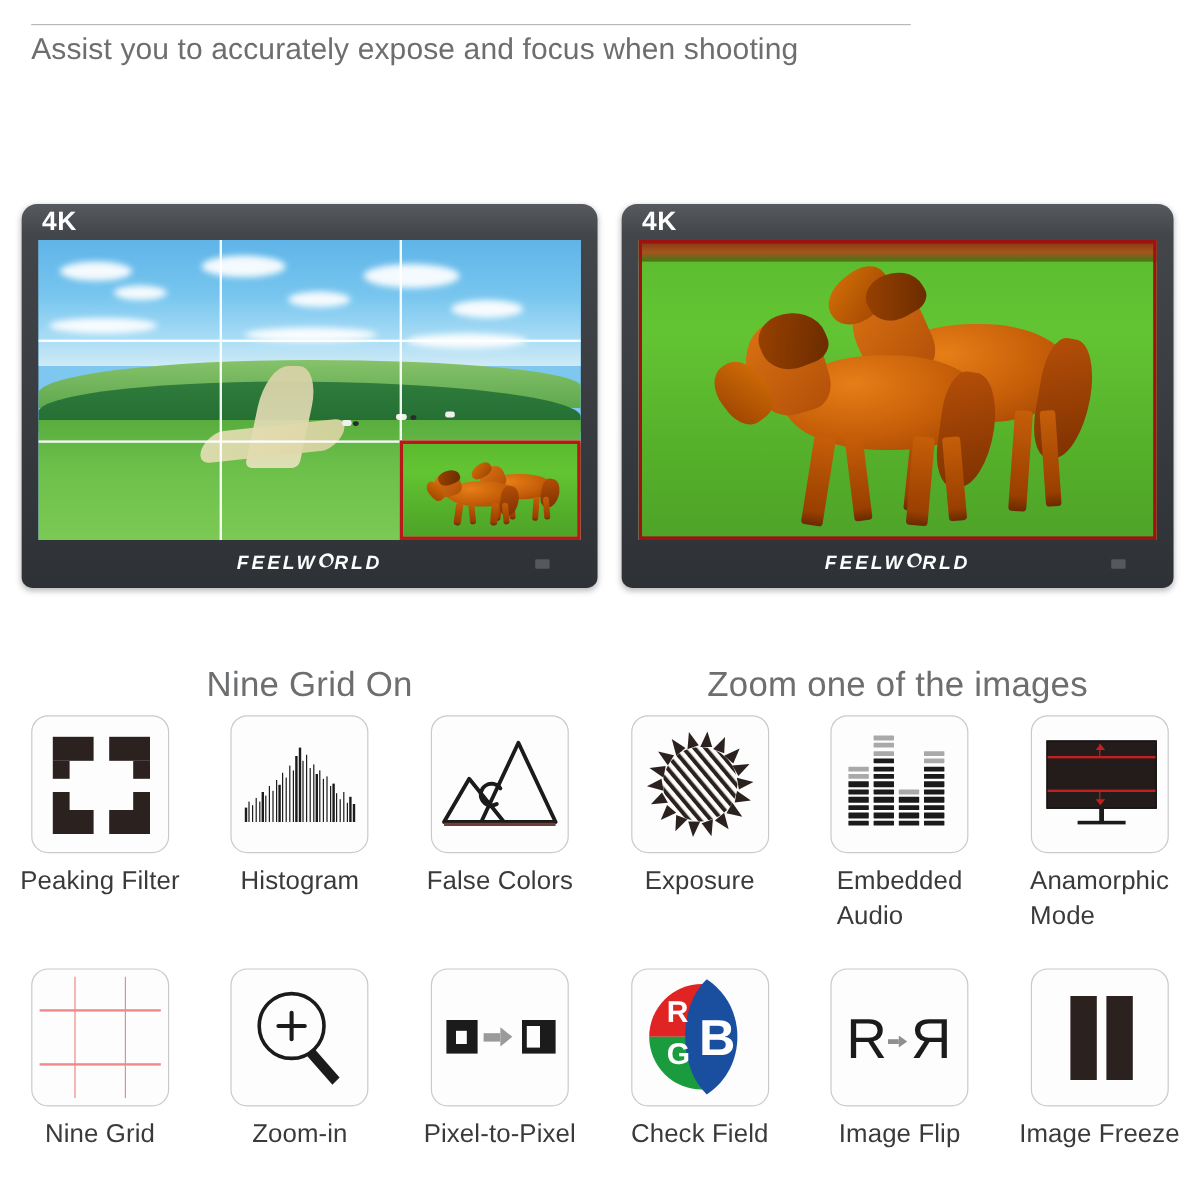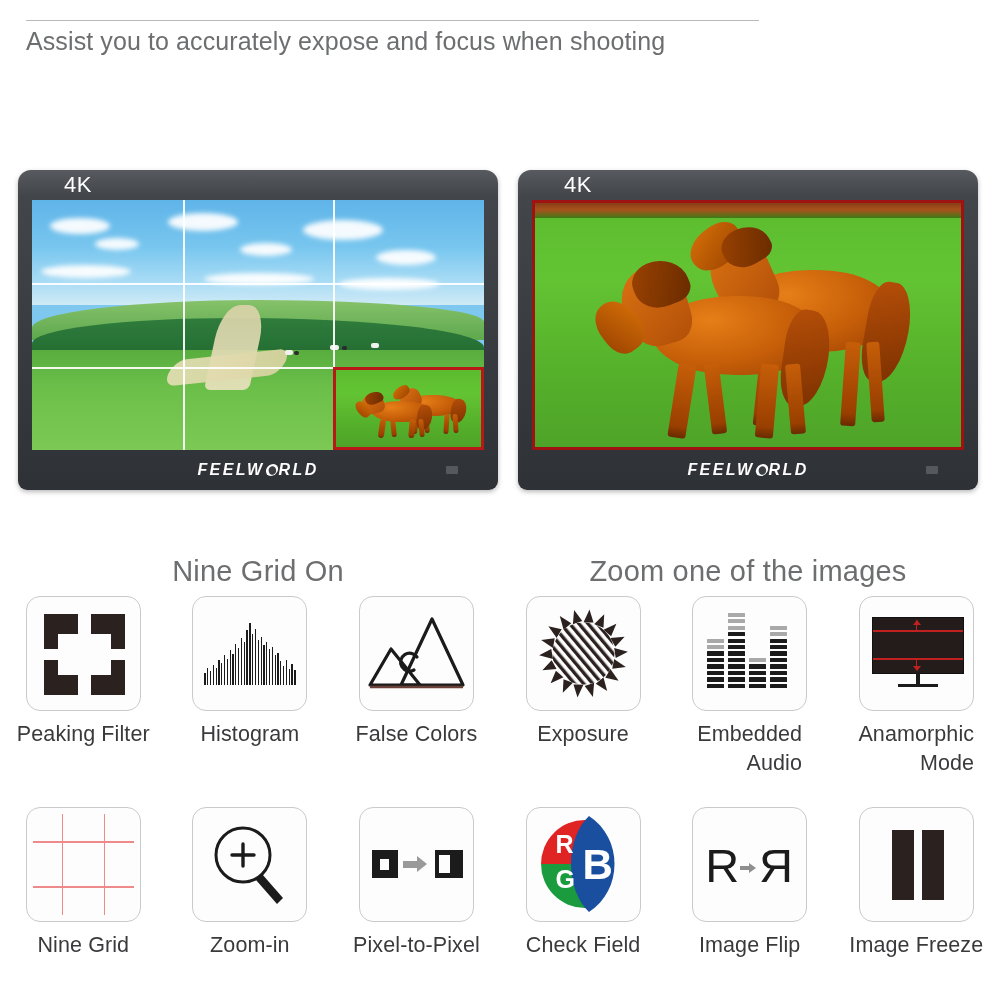--- a/index.html
+++ b/index.html
@@ -54,24 +54,24 @@
   }
   .monitor-body::after{
     content:"";
     position:absolute; left:0; right:0; top:0; height:26px;
     background:linear-gradient(180deg,rgba(255,255,255,.10),rgba(255,255,255,0));
     border-radius:13px 13px 0 0;
     pointer-events:none;
   }
   .badge-4k {
     position: absolute;
-    left: 46px; top: 2px;
+    left: 17px; top: 2px;
     color: #ffffff;
     font-size: 22px;
-    font-weight: 400;
+    font-weight: 700;
     letter-spacing: 0.4px;
     z-index: 4;
   }
   .screen {
     position: relative;
     width: 100%;
     height: 250px;
     overflow: hidden;
     background: #7ec8f0;
   }
@@ -82,21 +82,21 @@
     align-items: center;
     justify-content: center;
   }
   .brand {
     color: #fdfdfd;
     font-size: 16px;
     font-weight: 700;
     font-style: italic;
     letter-spacing: 2.4px;
     display: flex;
-    align-items: center;
+    align-items: flex-start;
   }
   .brand .o-glyph {
     display: inline-block;
     width: 12px; height: 12px;
     border-radius: 50%;
     background: #fdfdfd;
     position: relative;
     margin: 0 1px;
     transform: skewX(-12deg);
   }
@@ -269,21 +269,21 @@
     border-radius: 14px;
     background: #fdfdfd;
     position: relative;
     box-sizing: border-box;
     overflow: hidden;
   }
   .tile-label {
     margin-top: 9px;
     font-size: 21.5px;
     color: #3a3a3c;
-    text-align: right;
+    text-align: left;
     line-height: 1.33;
     letter-spacing: .1px;
   }
 
   
   .pk { position:absolute; background:#2b211e; }
   
   .hist { position:absolute; left:11px; bottom:25px; right:11px; height:62px;
           display:flex; align-items:flex-end; justify-content:center; gap:1.6px; }
   .hist i { display:block; width:1.9px; background:#1b1b1b; }

